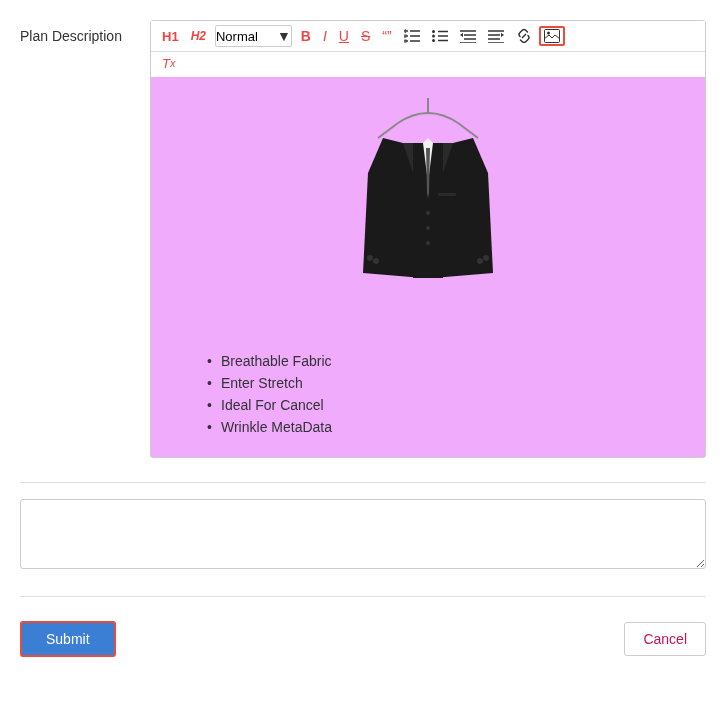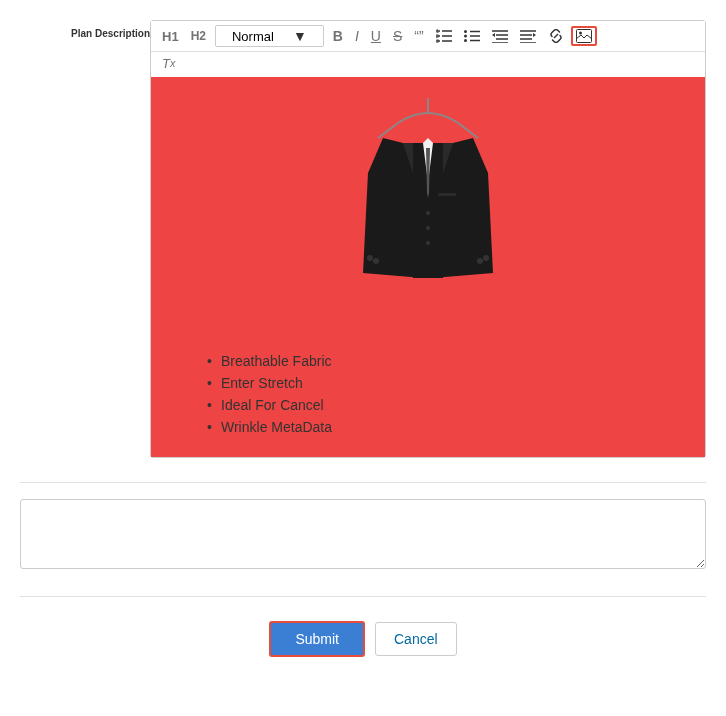--- a/index.html
+++ b/index.html
@@ -15,25 +15,24 @@
 
     .form-row {
       display: flex;
       align-items: flex-start;
       margin-bottom: 24px;
     }
 
     .form-label {
       width: 130px;
       flex-shrink: 0;
-      font-size: 10px;
+      font-size: 14px;
       color: #333;
       padding-top: 8px;
-      font-weight: 700;
-      text-align: right;
+      font-weight: 400;
     }
 
     .form-content {
       flex: 1;
     }
 
     
     .editor-wrapper {
       border: 1px solid #ccc;
       border-radius: 3px;
@@ -48,39 +47,39 @@
       gap: 2px;
       background: #fff;
     }
 
     .toolbar-btn {
       background: none;
       border: none;
       cursor: pointer;
       padding: 3px 5px;
       font-size: 14px;
-      color: #737373;
+      color: #ef4444;
       border-radius: 2px;
       line-height: 1;
       display: inline-flex;
       align-items: center;
       justify-content: center;
     }
 
     .toolbar-btn.active-icon {
       border: 2px solid #e74c3c;
       padding: 1px 3px;
     }
 
     .toolbar-select-wrapper {
       display: inline-flex;
       align-items: center;
       border: 1px solid #ccc;
       border-radius: 2px;
-      padding: 2px 16px;
+      padding: 2px 0;
       margin: 0 2px;
     }
 
     .toolbar-select {
       border: none;
       outline: none;
       font-size: 13px;
       background: transparent;
       cursor: pointer;
       appearance: none;
@@ -88,29 +87,30 @@
     }
 
     .h1-btn {
       font-weight: bold;
       font-size: 13px;
     }
 
     .h2-btn {
       font-weight: bold;
       font-size: 12px;
+      font-style: italic;
     }
 
     .bold-btn { font-weight: bold; }
     .italic-btn { font-style: italic; }
 
     .editor-body {
       min-height: 370px;
       padding: 16px;
-      background: #ef4444;
+      background: #f0abfc;
       display: flex;
       flex-direction: column;
       align-items: center;
     }
 
     .jacket-image {
       width: 160px;
       height: 240px;
       margin-bottom: 20px;
       position: relative;
@@ -170,39 +170,39 @@
     
     .divider {
       border: none;
       border-top: 1px solid #e0e0e0;
       margin: 16px 0;
     }
 
     
     .btn-row {
       display: flex;
-      justify-content: center;
+      justify-content: space-between;
       align-items: center;
       gap: 10px;
       margin-top: 24px;
     }
 
     .btn-submit {
       background: #3b7fd4;
       color: #fff;
       border: 2px solid #e74c3c;
       padding: 8px 24px;
       font-size: 14px;
       border-radius: 3px;
       cursor: pointer;
     }
 
     .btn-cancel {
       background: #fff;
-      color: #0369a1;
+      color: #be185d;
       border: 1px solid #ccc;
       padding: 8px 18px;
       font-size: 14px;
       border-radius: 3px;
       cursor: pointer;
     }
 
     
     .toolbar-row2 {
       display: flex;

